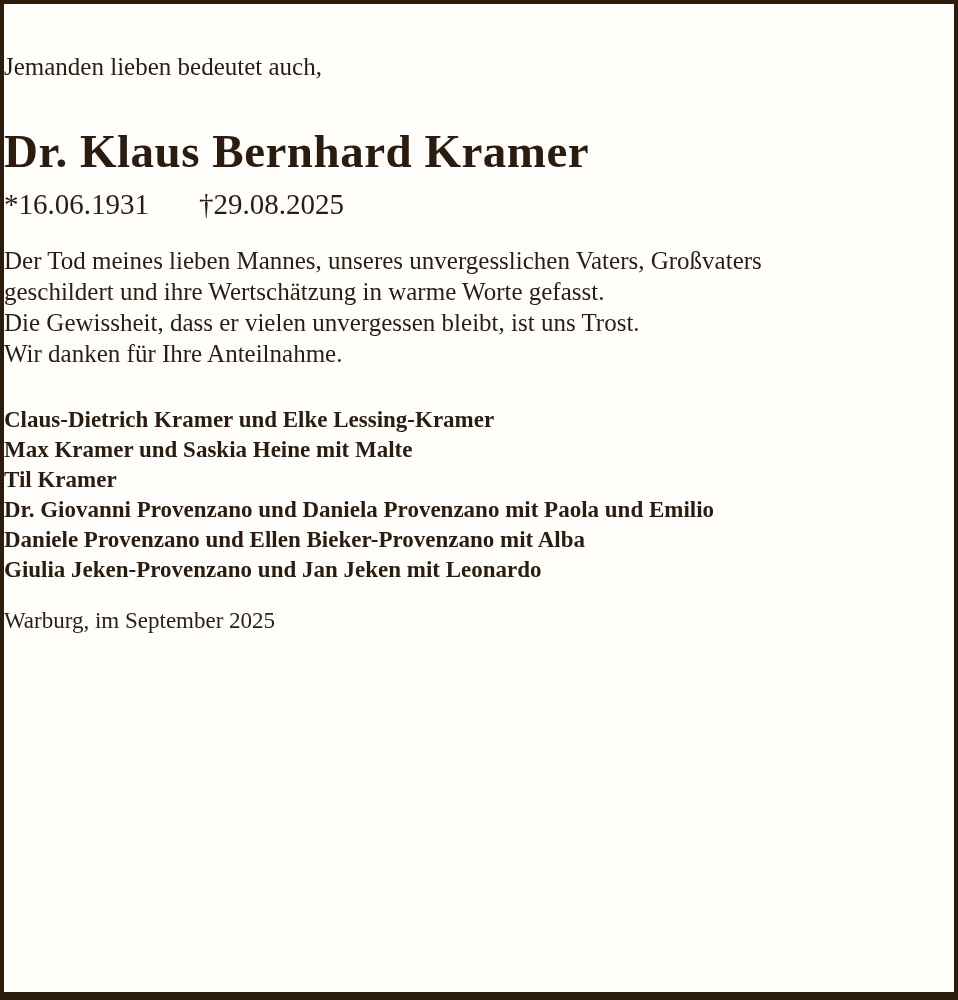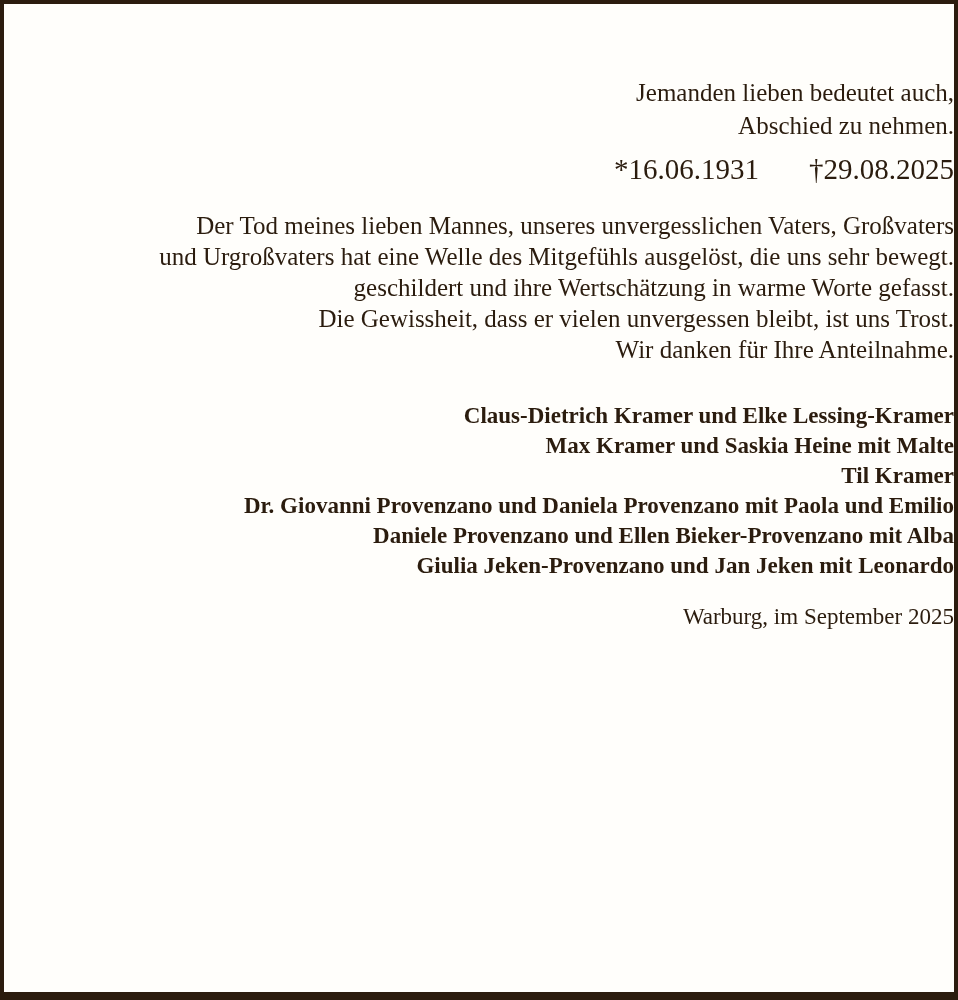--- a/index.html
+++ b/index.html
@@ -17,41 +17,40 @@
     border-color: #2b1c0e;
     border-width: 4px 4px 8px 4px;
     font-family: "Liberation Serif", "DejaVu Serif", serif;
     color: #2b1c0e;
     overflow: hidden;
   }
   .content {
     box-sizing: border-box;
     width: 100%;
     height: 100%;
-    padding-top: 72px;
-    text-align: right;
+    padding-top: 46px;
+    text-align: left;
   }
   .line { white-space: nowrap; }
 
   .epigraph {
     font-size: 25px;
     line-height: 33px;
   }
   .deceased-name {
     margin-top: 42px;
     font-size: 47px;
     line-height: 52px;
     font-weight: bold;
     letter-spacing: 0.5px;
   }
   .dates {
     margin-top: 10px;
     font-size: 29px;
     line-height: 34px;
-    margin-left: 8px;
   }
   .dates .date-birth { display: inline-block; margin-right: 25px; }
   .dates .date-death { display: inline-block; margin-left: 25px; }
 
   .body-text {
     margin-top: 24px;
     font-size: 25px;
     line-height: 31px;
   }
   .chief-mourner {
@@ -73,31 +72,30 @@
   }
 </style>
 </head>
 <body>
 
 <div class="notice-page">
   <div class="content">
 
     <div class="epigraph">
       <div class="line">Jemanden lieben bedeutet auch,</div>
-      <div class="line">Abschied zu nehmen.</div>
     </div>
 
+    <div class="deceased-name line">Dr. Klaus Bernhard Kramer</div>
 
     <div class="dates">
       <span class="date-birth">*16.06.1931</span><span class="date-death">†29.08.2025</span>
     </div>
 
     <div class="body-text">
       <div class="line">Der Tod meines lieben Mannes, unseres unvergesslichen Vaters, Großvaters</div>
-      <div class="line">und Urgroßvaters hat eine Welle des Mitgefühls ausgelöst, die uns sehr bewegt.</div>
       <div class="line">geschildert und ihre Wertschätzung in warme Worte gefasst.</div>
       <div class="line">Die Gewissheit, dass er vielen unvergessen bleibt, ist uns Trost.</div>
       <div class="line">Wir danken für Ihre Anteilnahme.</div>
     </div>
 
 
     <div class="family-list">
       <div class="line">Claus-Dietrich Kramer und Elke Lessing-Kramer</div>
       <div class="line">Max Kramer und Saskia Heine mit Malte</div>
       <div class="line">Til Kramer</div>

